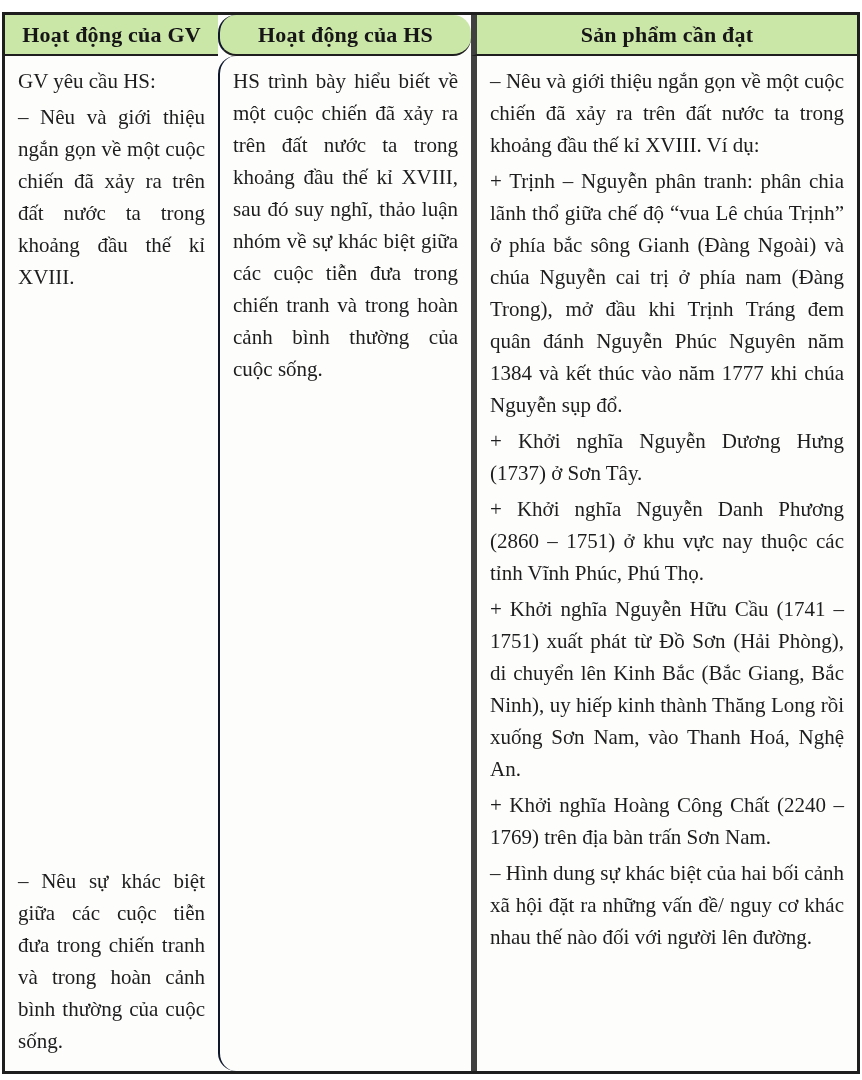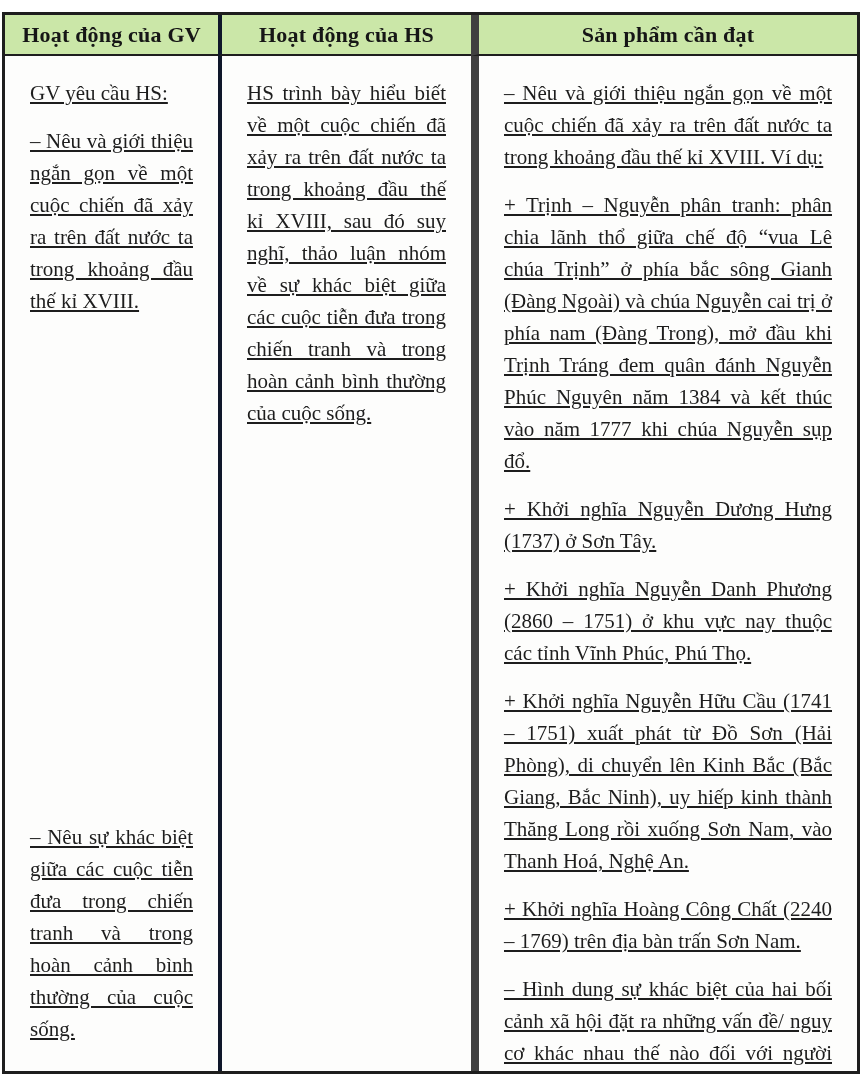--- a/index.html
+++ b/index.html
@@ -31,31 +31,31 @@
     background: #cbe7a8;
     border-bottom: 2px solid #1e1e1e;
     display: flex;
     align-items: center;
     justify-content: center;
     font-weight: bold;
     font-size: 22px;
     letter-spacing: 0.2px;
     color: #161616;
   }
-  .col2 { border-left: 4px solid #0f172a; }
-  .col3 { border-left: 8px solid #404040; }
+  .col2 { border-left: 2px solid #0f172a; border-radius: 18px; }
+  .col3 { border-left: 6px solid #404040; }
   .bcell {
     box-sizing: border-box;
     padding: 5px 9px 10px 9px;
     font-size: 21px;
     line-height: 32px;
     text-align: justify;
     overflow: hidden;
   }
-  .bcell p { margin: 16px; text-decoration: underline; }
+  .bcell p { margin: 4px; }
   .gv-cell {
     display: flex;
     flex-direction: column;
     justify-content: space-between;
   }
   .intro-line { text-align: left; }
 </style>
 </head>
 <body>
 

